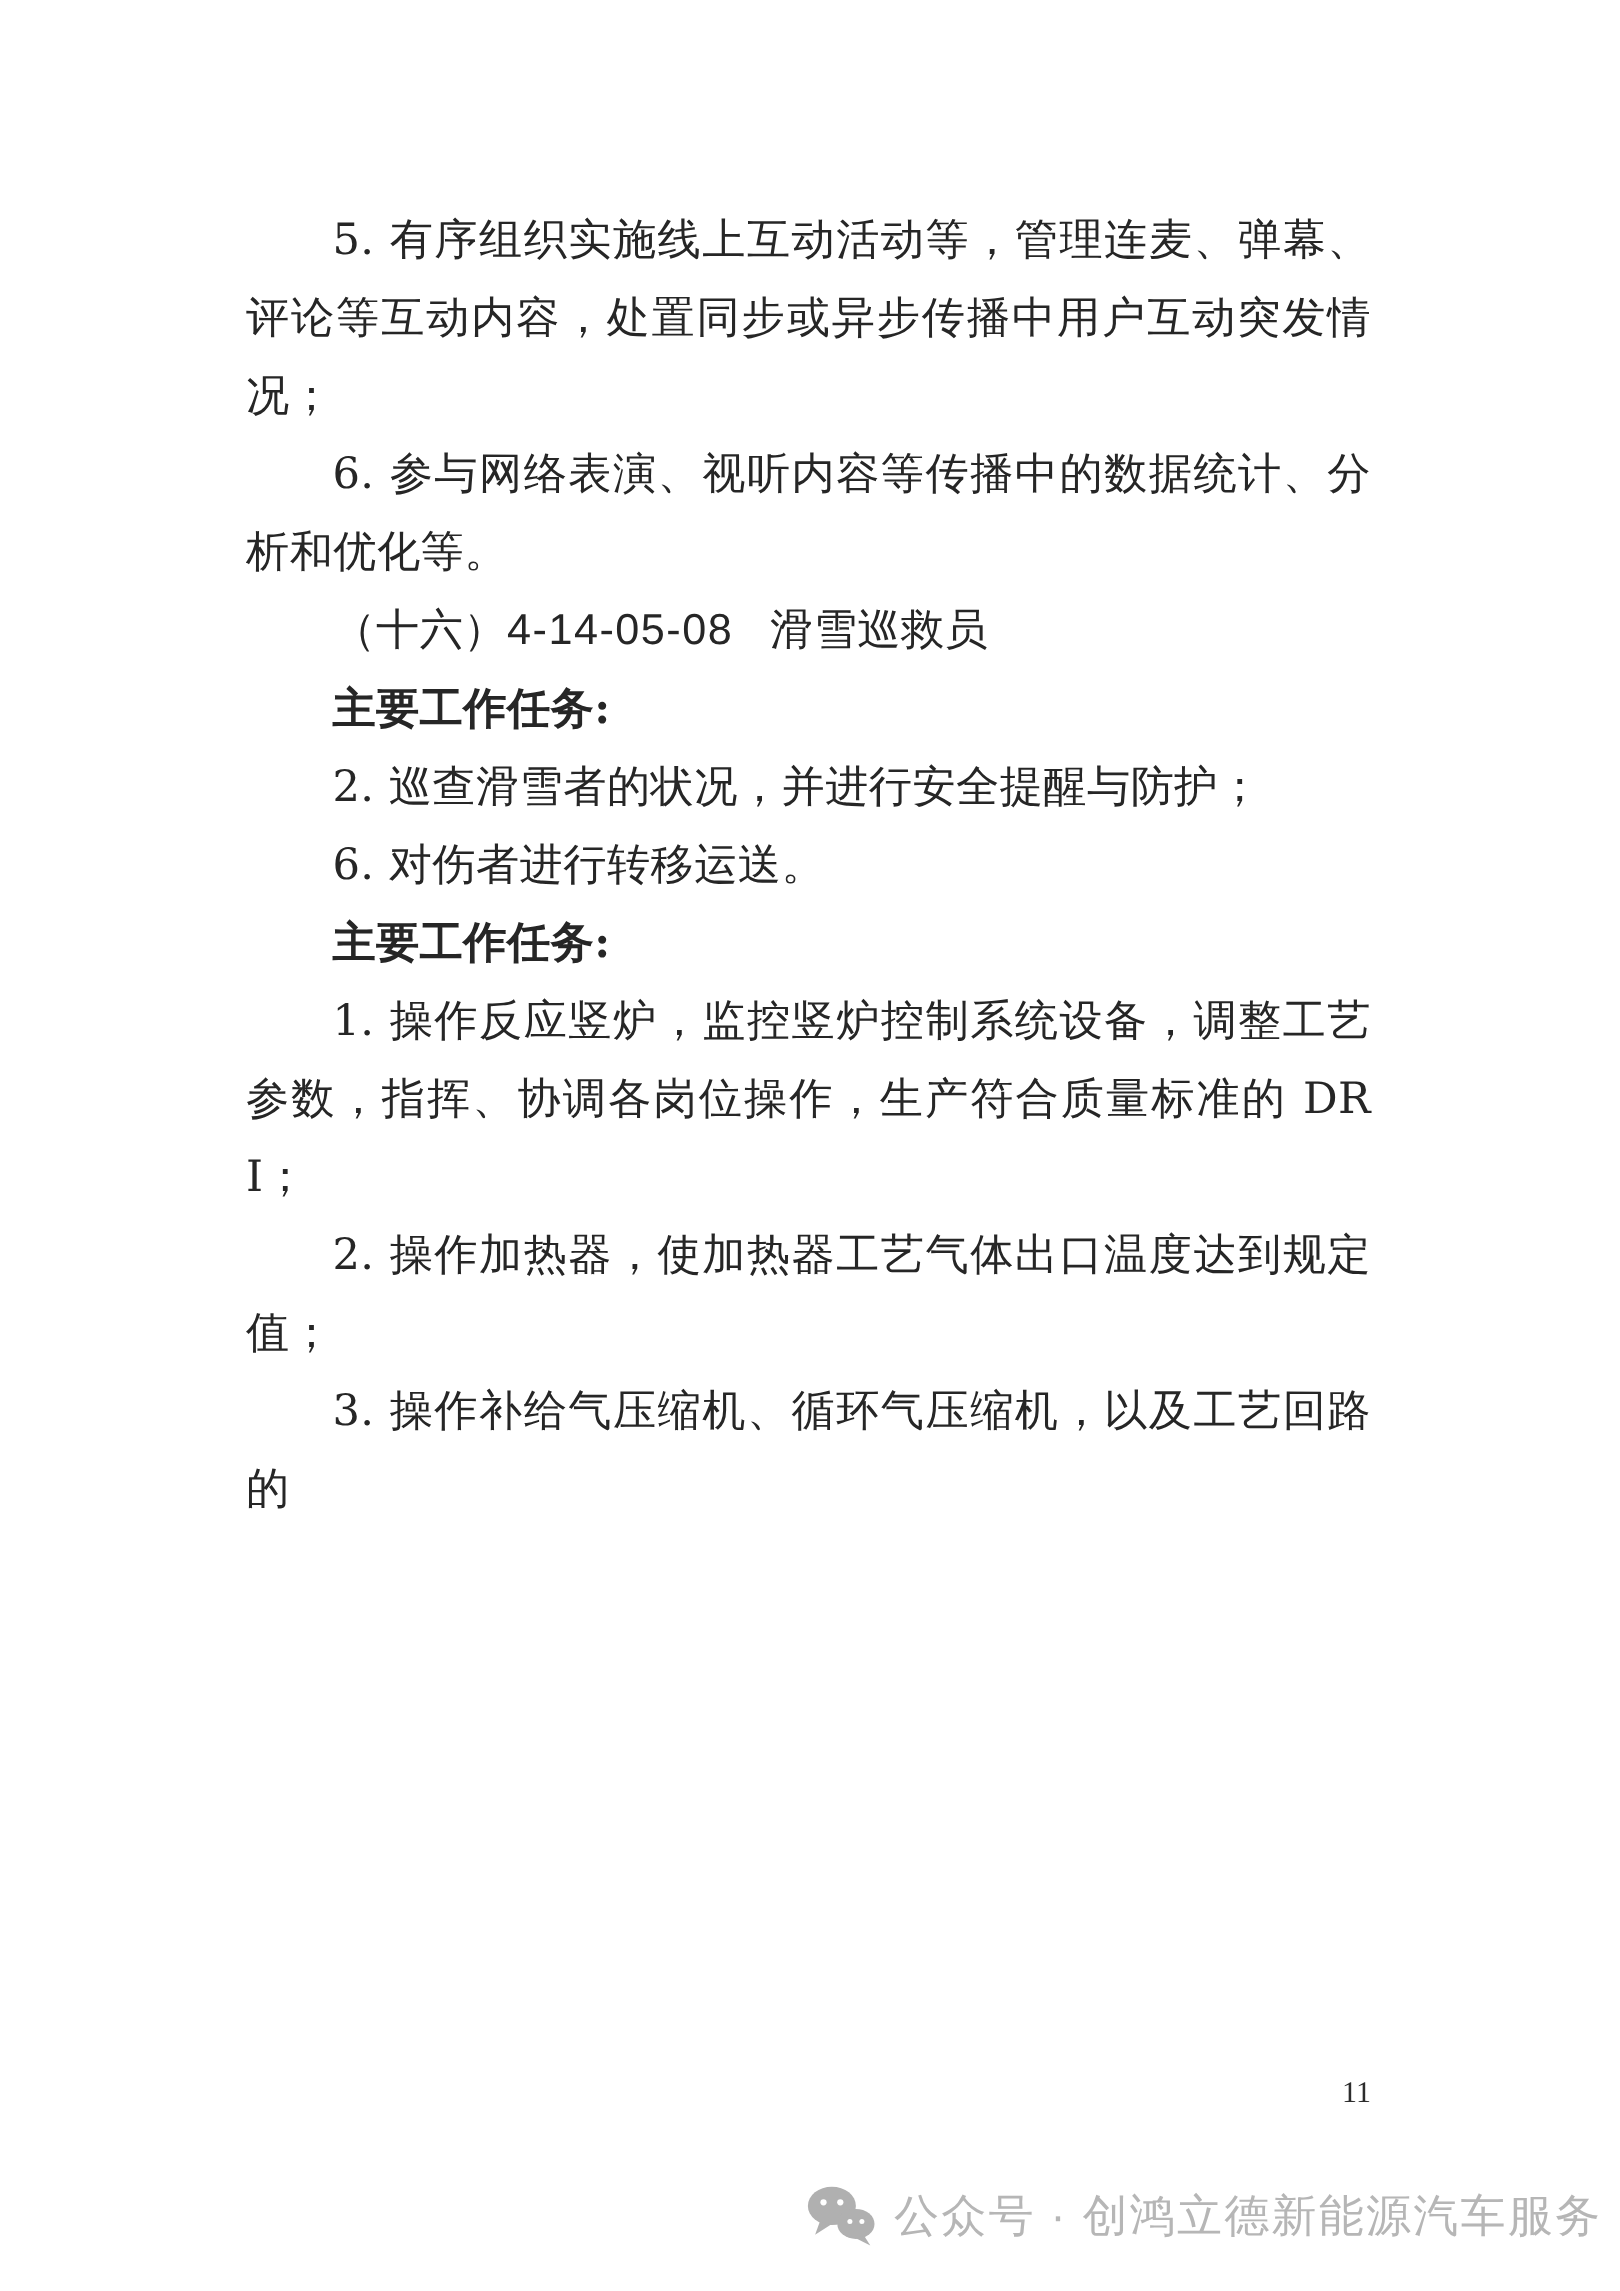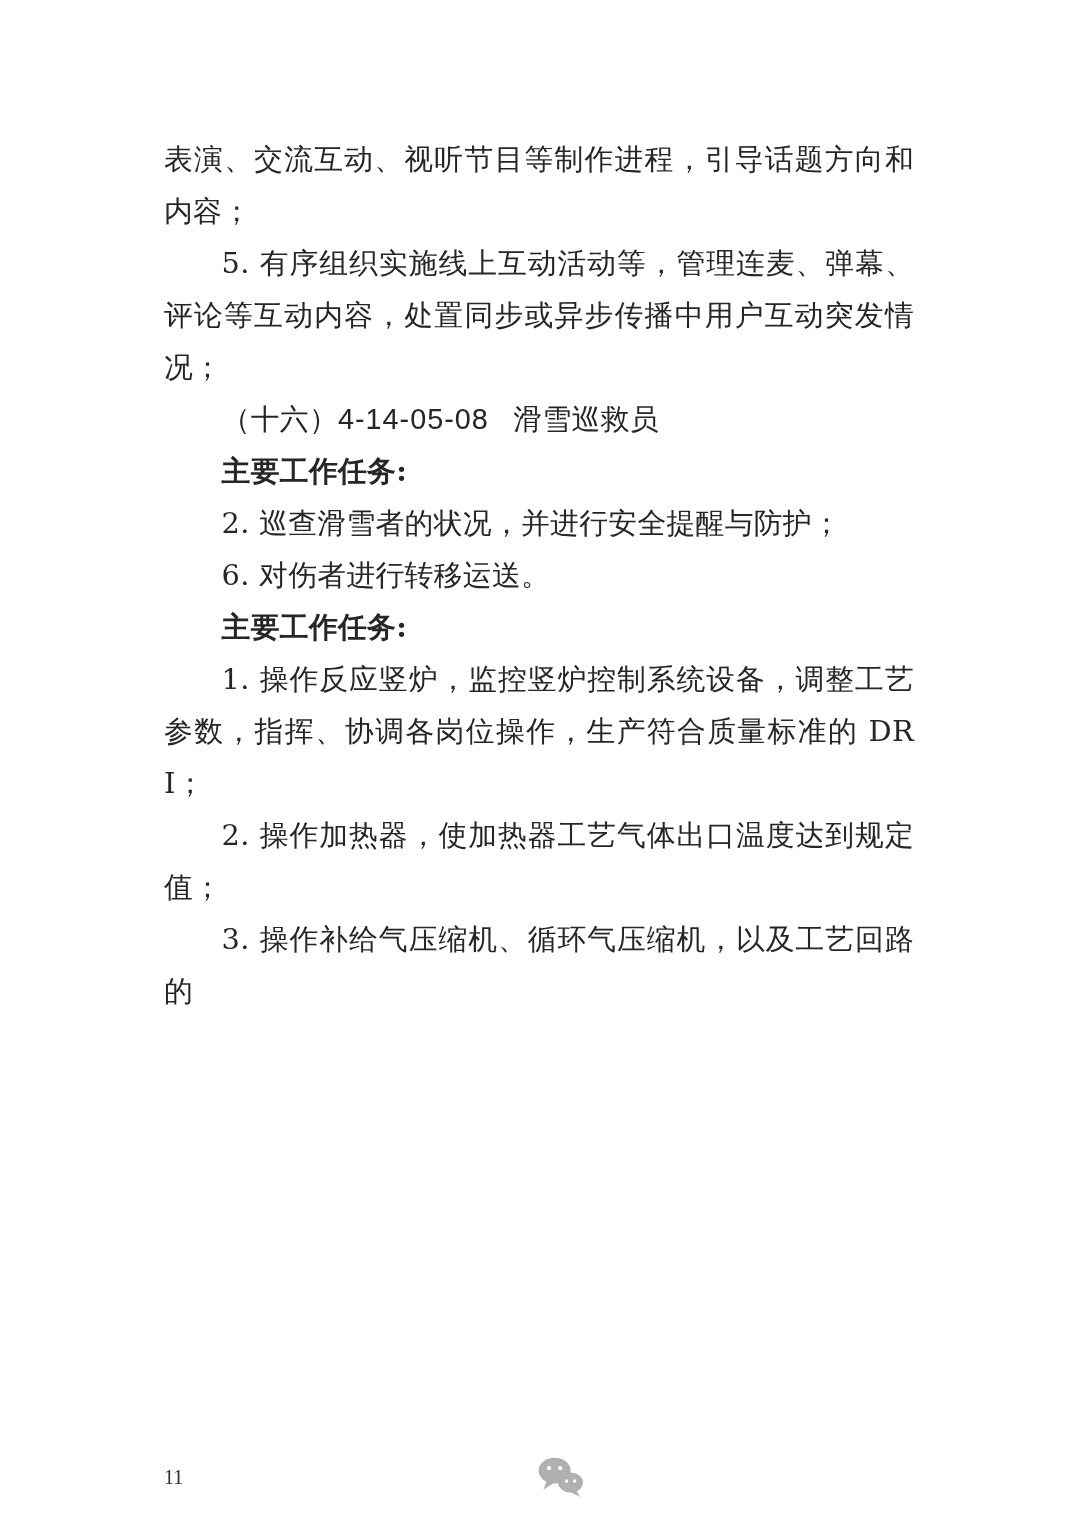--- a/index.html
+++ b/index.html
@@ -30,23 +30,23 @@
   }
   .indent { text-indent: 2em; }
   .bold { font-weight: bold; }
   .code {
     font-family: "Liberation Sans", sans-serif;
     letter-spacing: 1px;
   }
   .hgap { display: inline-block; width: 0.85em; }
   .page-number {
     position: absolute;
-    left: 164px; top: 1466px;
+    left: 164px; top: 1384px;
     width: 750px;
-    text-align: left;
+    text-align: right;
     font-size: 20px;
     color: #2c2c2c;
     font-family: "Liberation Serif", serif;
   }
   .watermark {
     position: absolute;
     left: 537px; top: 1456px;
     display: flex;
     align-items: center;
     gap: 11px;
@@ -60,28 +60,28 @@
     white-space: nowrap;
   }
 </style>
 </head>
 <body>
 
 <div class="page">
 
   <div class="doc">
 
-    <p class="para">
-      <span>表演、交流互动、视听节目等制作进程，引导话题方向和内容；</span>
-    </p>
 
     <p class="para indent">
       <span>5. 有序组织实施线上互动活动等，管理连麦、弹幕、评论等互动内容，处置同步或异步传播中用户互动突发情况；</span>
     </p>
 
+    <p class="para indent">
+      <span>6. 参与网络表演、视听内容等传播中的数据统计、分析和优化等。</span>
+    </p>
 
     <p class="para indent">
       <span>（十六）</span><span class="code">4-14-05-08</span><span class="hgap"></span><span>滑雪巡救员</span>
     </p>
 
 
     <p class="para indent bold">
       <span>主要工作任务:</span>
     </p>
 
@@ -125,15 +125,16 @@
         <ellipse cx="42" cy="33" rx="15.5" ry="12.5"></ellipse>
         <path d="M49 43 L54 51 L42 45 Z"></path>
       </g>
       <g fill="#ffffff">
         <circle cx="15" cy="15" r="2.6"></circle>
         <circle cx="29" cy="15" r="2.6"></circle>
         <circle cx="37" cy="31" r="2.1"></circle>
         <circle cx="47" cy="31" r="2.1"></circle>
       </g>
     </svg>
+    <span class="wm-text">公众号 · 创鸿立德新能源汽车服务</span>
   </div>
 
 </div>
 
 </body></html>

